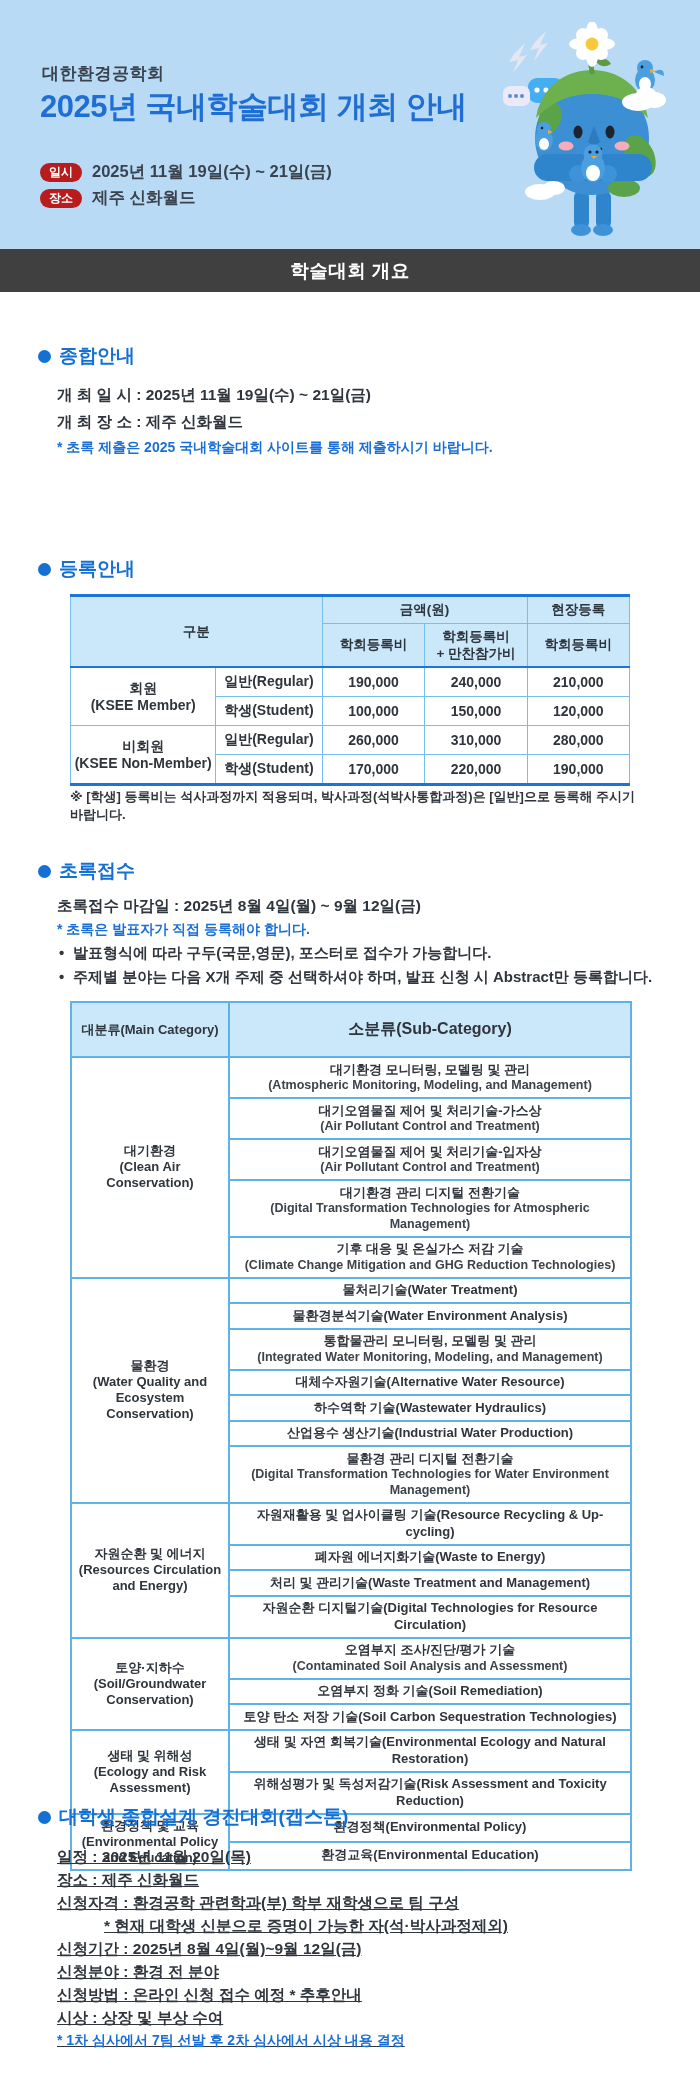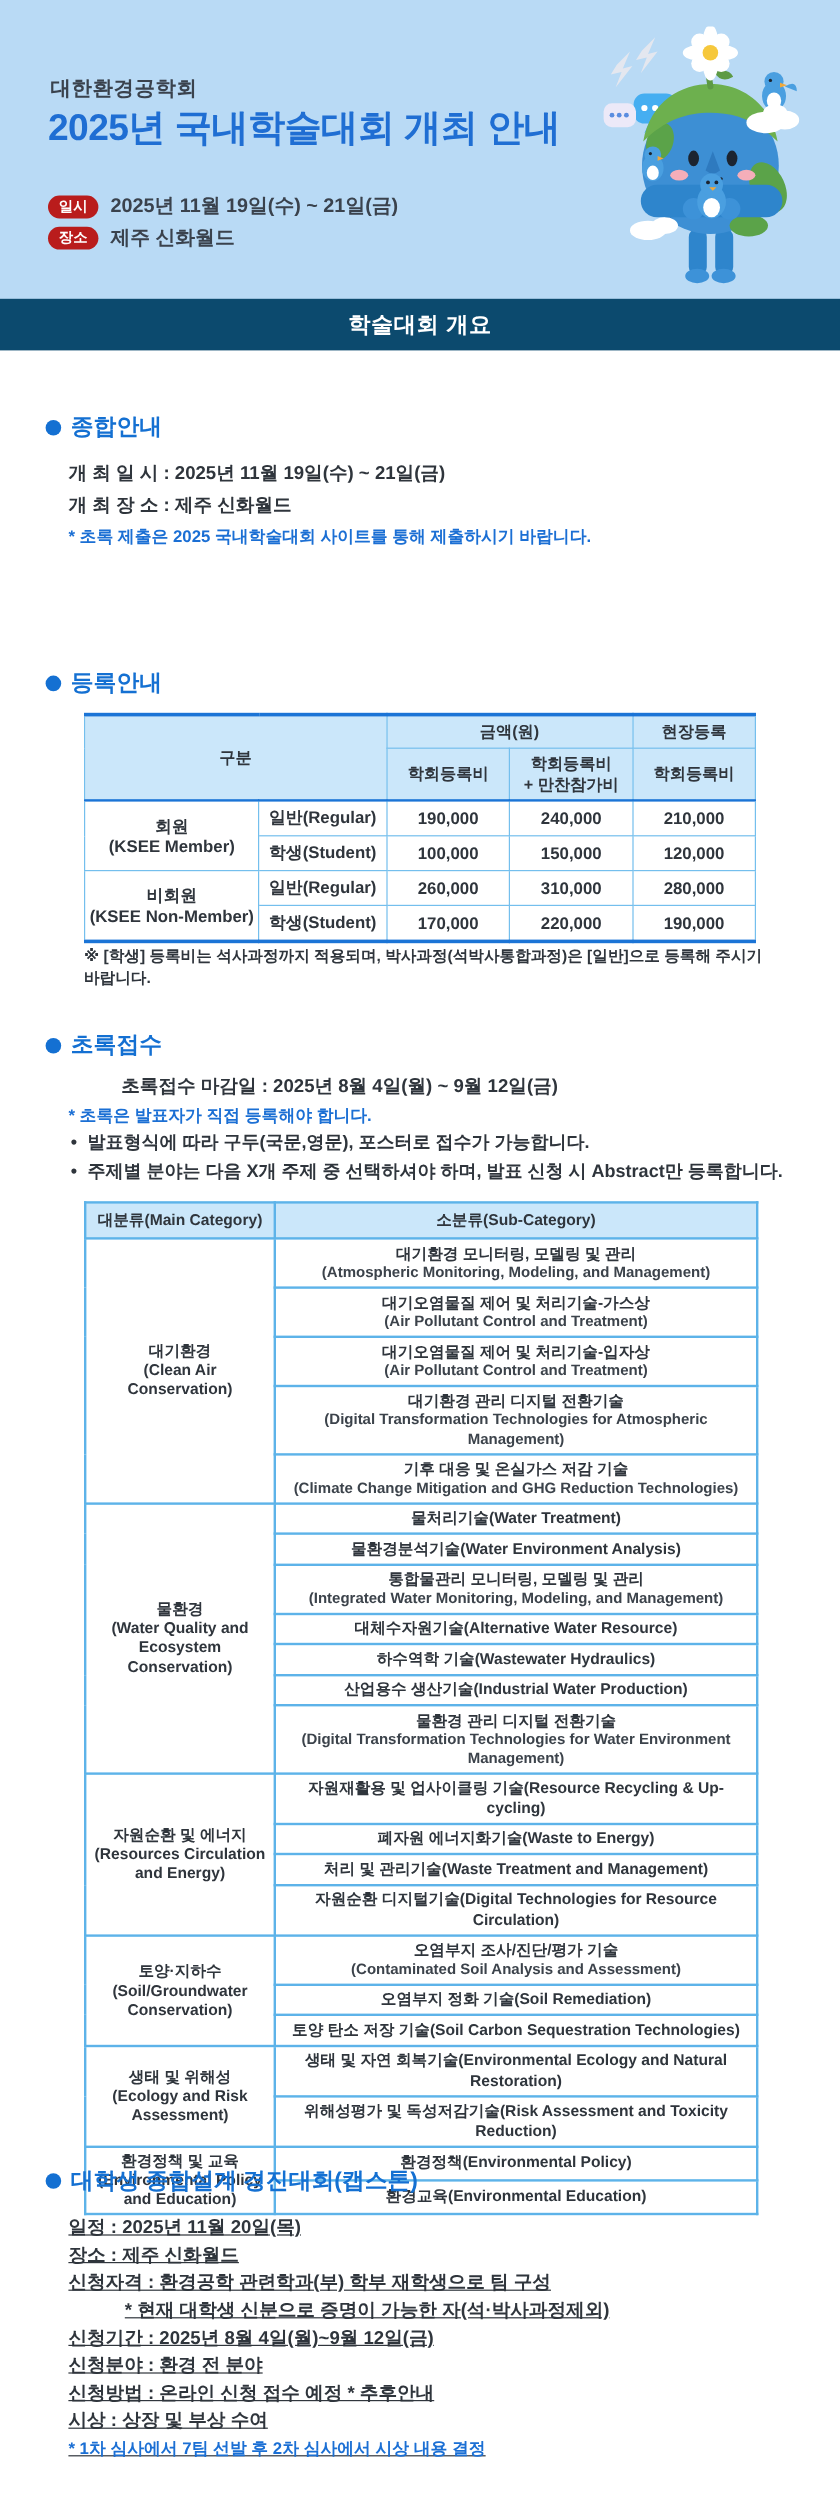--- a/index.html
+++ b/index.html
@@ -18,21 +18,21 @@
   .badge-row.r2 { top:187px; }
   .badge {
     display:inline-flex; justify-content:center; align-items:center;
     min-width:37px; height:19px; padding:0 9px; border-radius:11px;
     background:#b91c1c; color:#fff; font-size:12px; font-weight:700;
   }
   .badge-val { font-size:16.5px; font-weight:700; color:#3a424d; }
   .illus { position:absolute; top:22px; right:28px; }
   
   .banner {
-    position:absolute; top:249px; left:0; width:700px; height:43px; background:#0c4a6e;
+    position:absolute; top:249px; left:0; width:700px; height:43px; background:#404040;
     display:flex; align-items:center; justify-content:center;
     color:#fff; font-size:18.5px; font-weight:800; letter-spacing:0.5px;
   }
   
   .sec-head { position:absolute; left:38px; display:flex; align-items:center; gap:8px;
     font-size:19px; font-weight:800; color:#1470d2; }
   .dot { width:13px; height:13px; border-radius:50%; background:#1470d2; flex:0 0 13px; }
   
   .body-block { position:absolute; left:57px; width:600px; }
   .line { font-size:15.5px; font-weight:700; color:#2f353c; line-height:27px; }
@@ -45,21 +45,21 @@
   .reg-table th, .reg-table td { border:1px solid #74bfed; text-align:center; vertical-align:middle; }
   .reg-table thead th { background:#cbe7fa; font-size:13.5px; font-weight:700; color:#2f353c; padding:4px 2px; }
   .reg-table thead { border-bottom:2px solid #1b74d6; }
   .reg-table td { font-size:14px; font-weight:700; color:#2f353c; padding:5px 2px; background:#fff; }
   .reg-table td.grp { line-height:17px; }
   .pre { white-space:pre-line; line-height:17px; }
   .reg-note { position:absolute; left:70px; width:580px; font-size:13px; font-weight:700; color:#2f353c; }
   
   .cat-table { position:absolute; left:70px; width:562px; border-collapse:collapse; border:1.5px solid #46586d; }
   .cat-table th, .cat-table td { border:2px solid #5db3e9; text-align:center; vertical-align:middle; }
-  .cat-table th { background:#cbe7fa; font-size:13px; font-weight:700; color:#2f353c; padding:5px 2px; }
+  .cat-table th { background:#cbe7fa; font-size:16px; font-weight:700; color:#2f353c; padding:16px 2px; }
   .cat-table .main { width:158px; font-size:13px; font-weight:700; color:#2f353c; line-height:16px; padding:3px 4px; }
   .cat-table .main .men { font-weight:600; }
   .cat-table .sub { padding:3.5px 4px; }
   .cat-table .ko { font-size:13px; font-weight:700; color:#2f353c; line-height:16.5px; }
   .cat-table .en { font-size:12.5px; font-weight:600; color:#3c434b; line-height:15.5px; }
   
   .cap-line { font-size:15.5px; font-weight:700; color:#2f353c; line-height:23px; }
   .cap-indent { padding-left:47px; }
 </style>
 </head>
@@ -256,21 +256,21 @@
     </tr>
   </tbody>
 </table>
 <div class="reg-note" style="top:788px;">※ [학생] 등록비는 석사과정까지 적용되며, 박사과정(석박사통합과정)은 [일반]으로 등록해 주시기 바랍니다.</div>
 
 <div class="sec-head" style="top:858px;">
   <span class="dot"></span>
   <span>초록접수</span>
 </div>
 <div class="body-block" style="top:894px;">
-  <div class="line" style="line-height:24px;margin-left:44px;">초록접수 마감일 : 2025년 8월 4일(월) ~ 9월 12일(금)</div>
+  <div class="line" style="line-height:24px;">초록접수 마감일 : 2025년 8월 4일(월) ~ 9월 12일(금)</div>
   <div class="note-blue" style="line-height:23px;">* 초록은 발표자가 직접 등록해야 합니다.</div>
   <div class="bullet-line">발표형식에 따라 구두(국문,영문), 포스터로 접수가 가능합니다.</div>
   <div class="bullet-line">주제별 분야는 다음 X개 주제 중 선택하셔야 하며, 발표 신청 시 Abstract만 등록합니다.</div>
 </div>
 
 <table class="cat-table" style="top:1001px;">
   <thead>
     <tr>
       <th class="main">대분류(Main Category)</th>
       <th>소분류(Sub-Category)</th>

